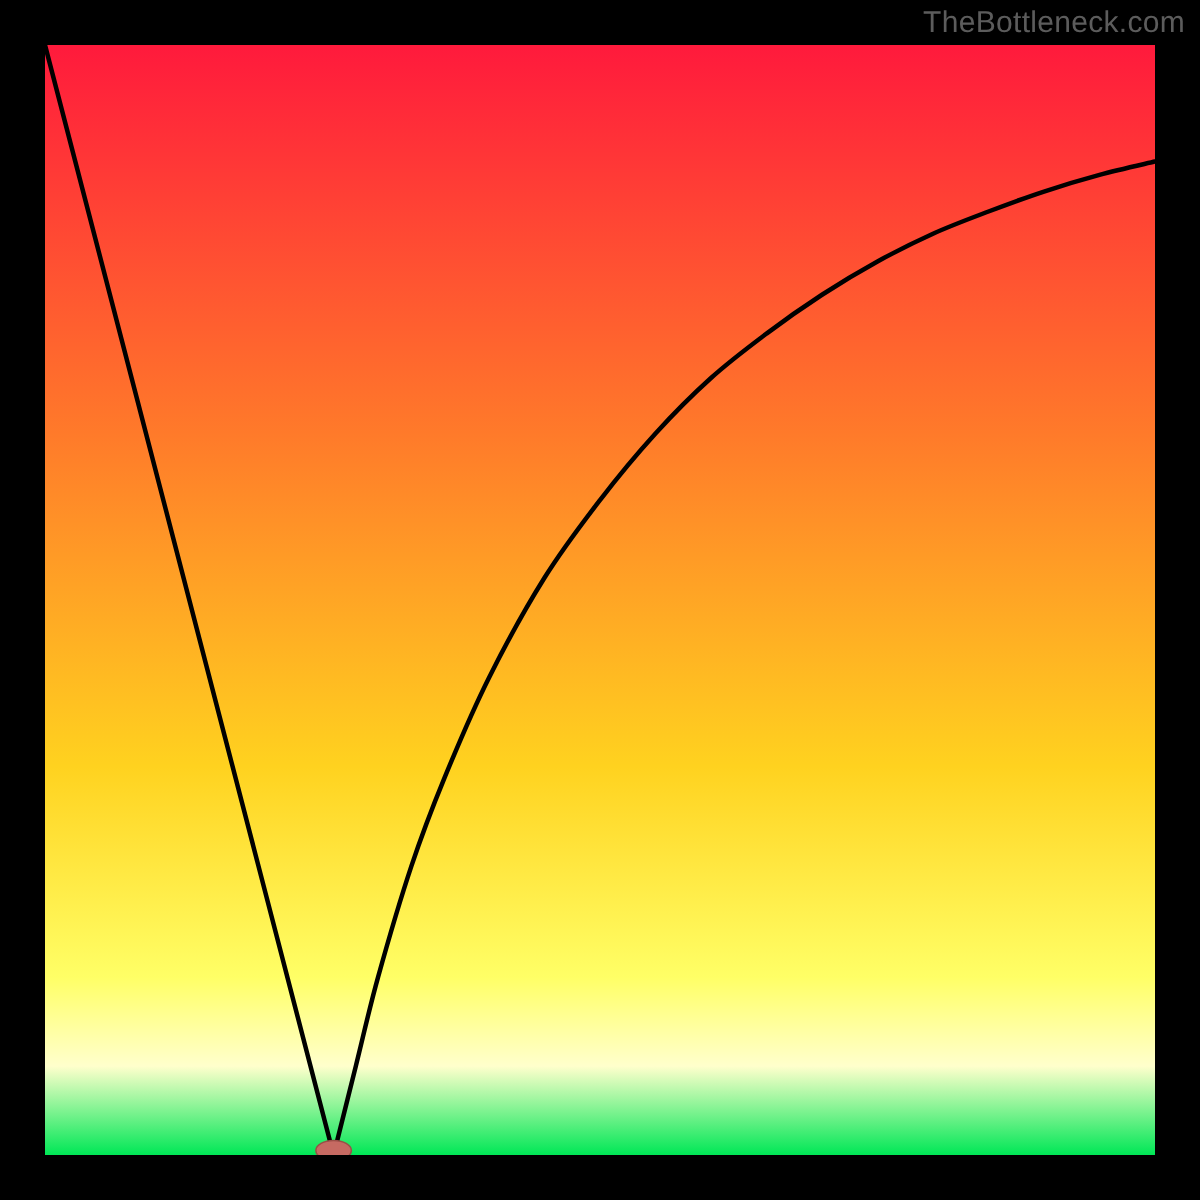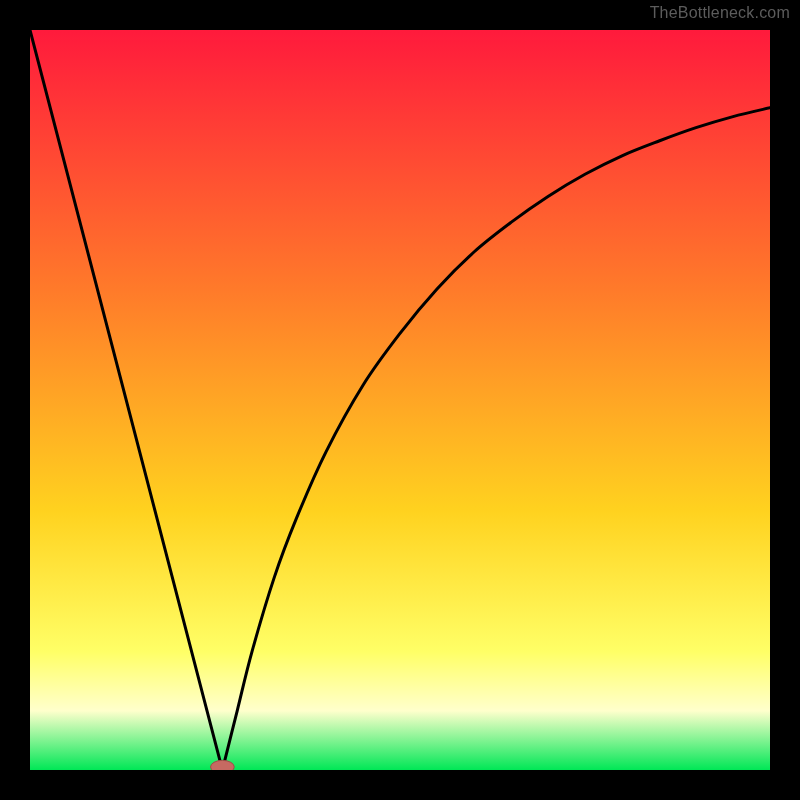--- a/index.html
+++ b/index.html
@@ -24,21 +24,21 @@
     left: 0;
     top: 0;
     width: 740px;
     height: 740px;
   }
   .attribution {
     position: absolute;
     top: 4px;
     right: 10px;
     color: #5c5c5c;
-    font-size: 16px;
+    font-size: 20px;
     font-weight: 500;
     letter-spacing: 0.2px;
   }
   svg { display: block; }
 </style>
 </head>
 <body>
 
 <div class="attribution">TheBottleneck.com</div>
 

